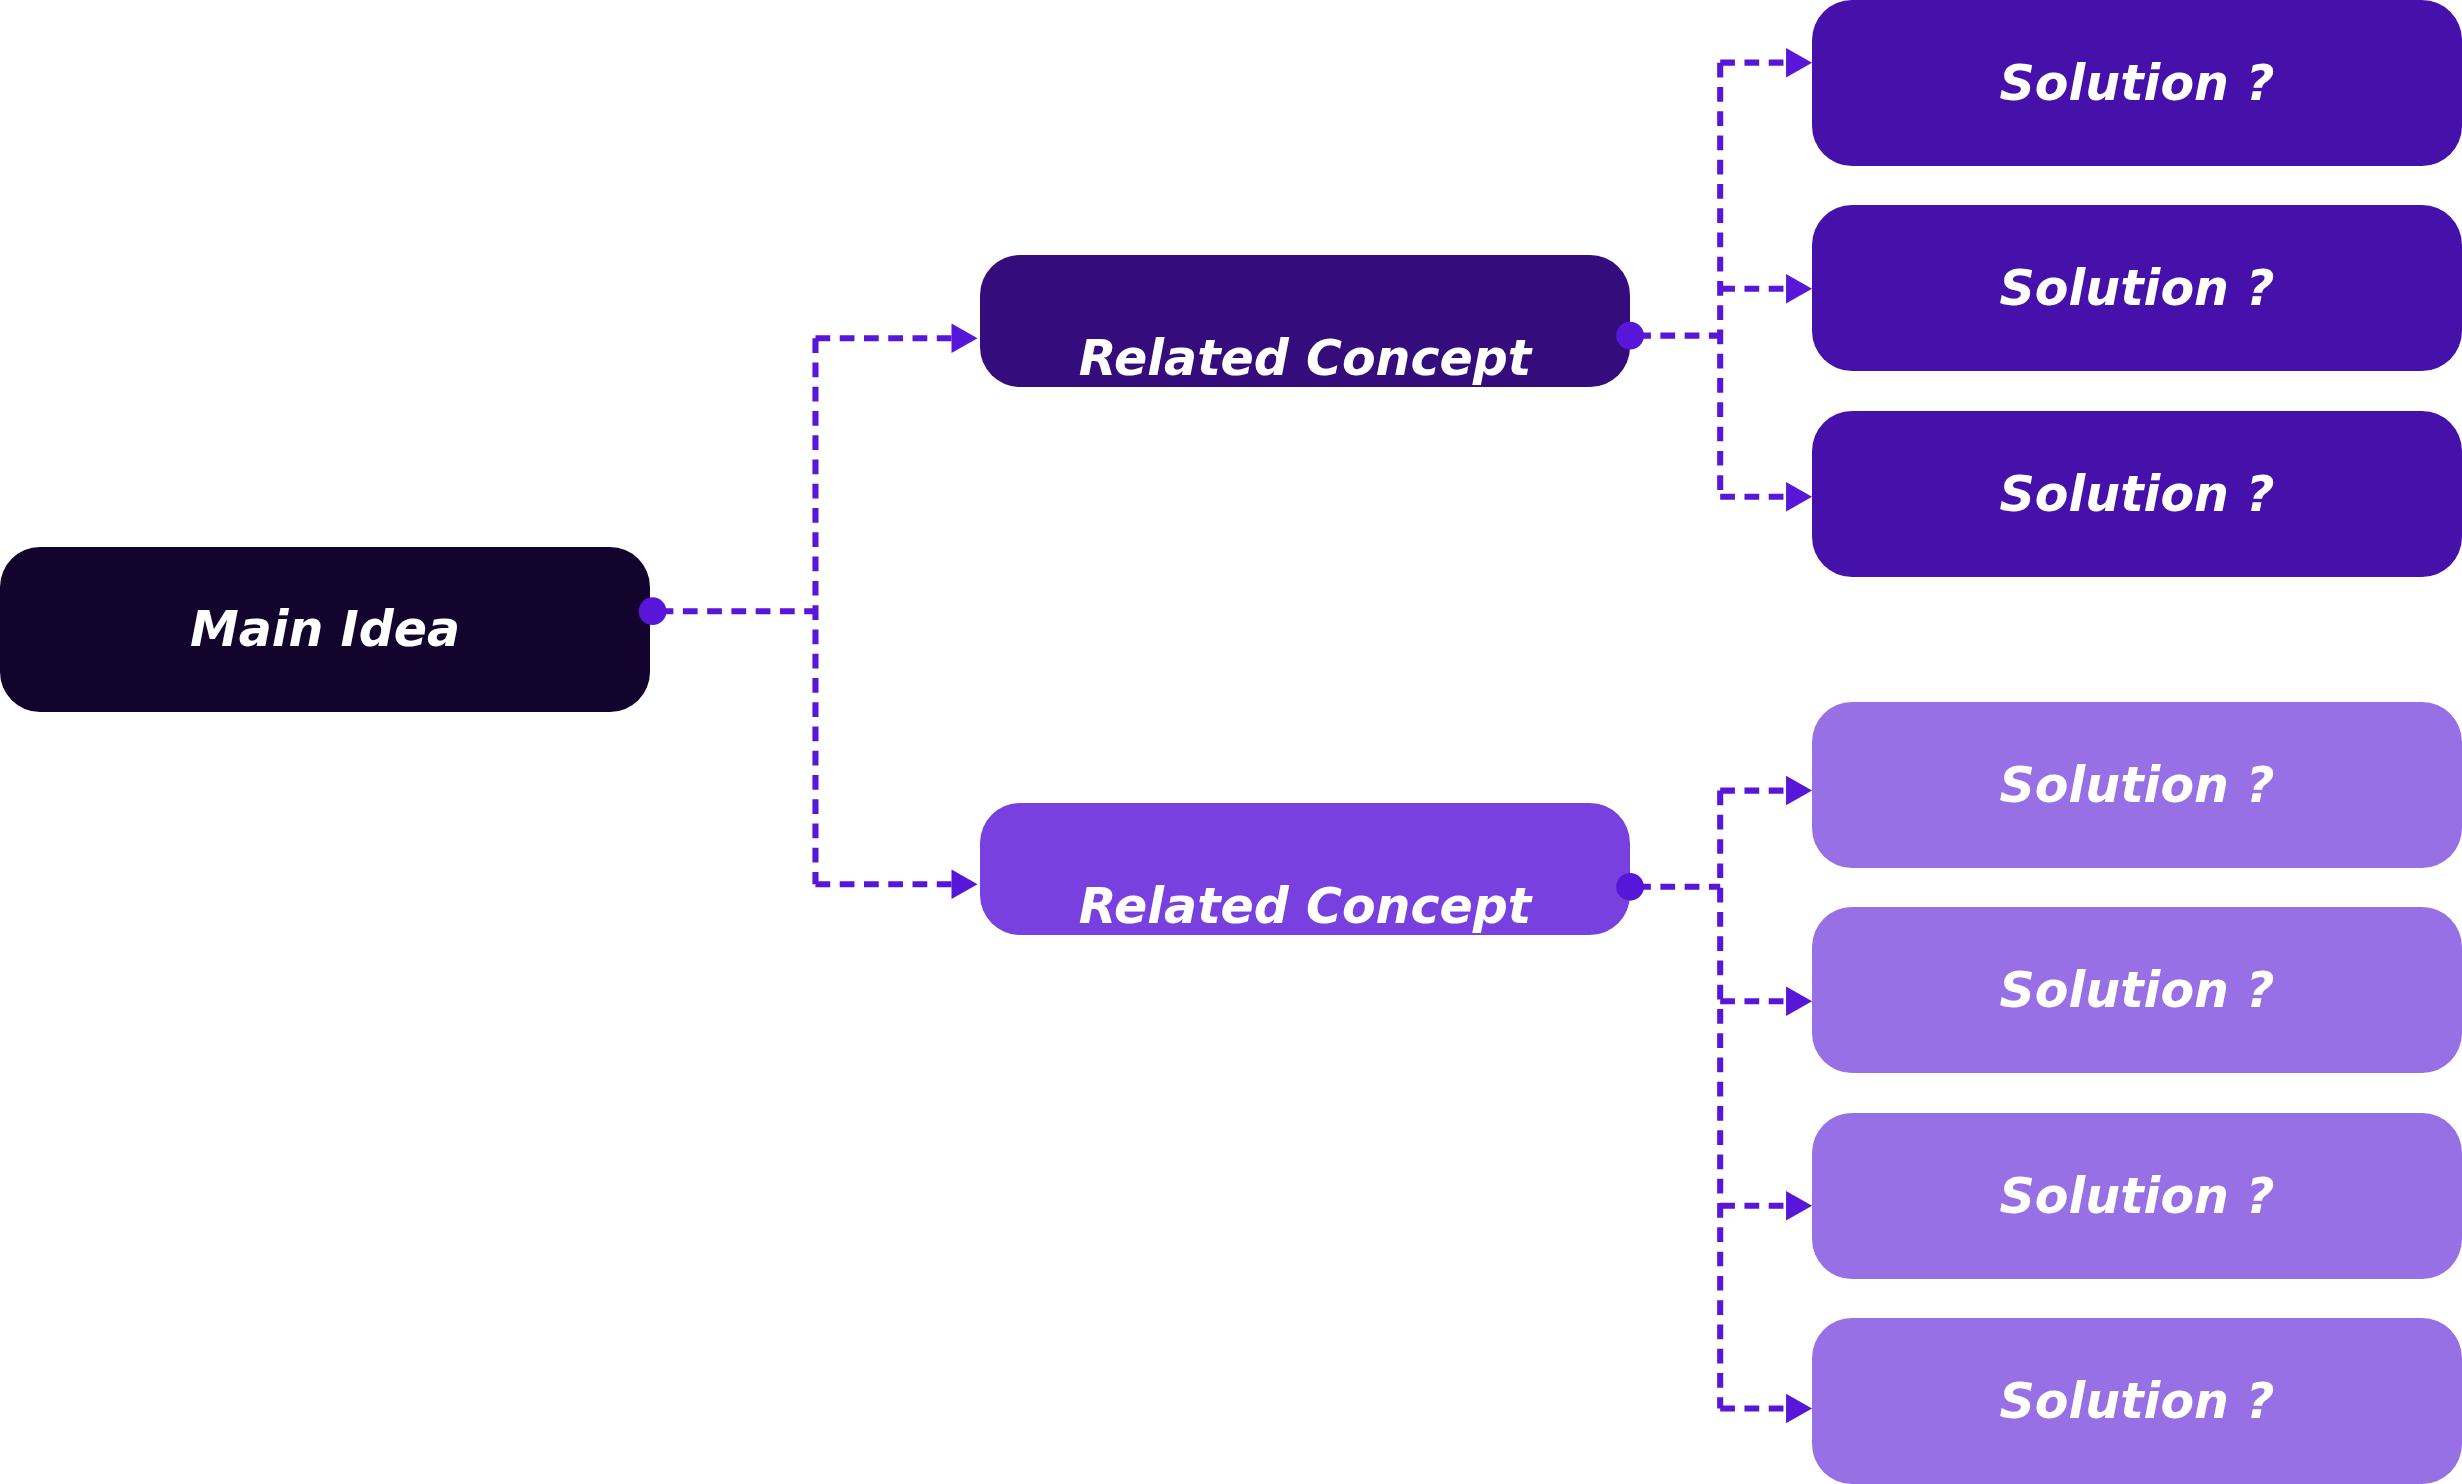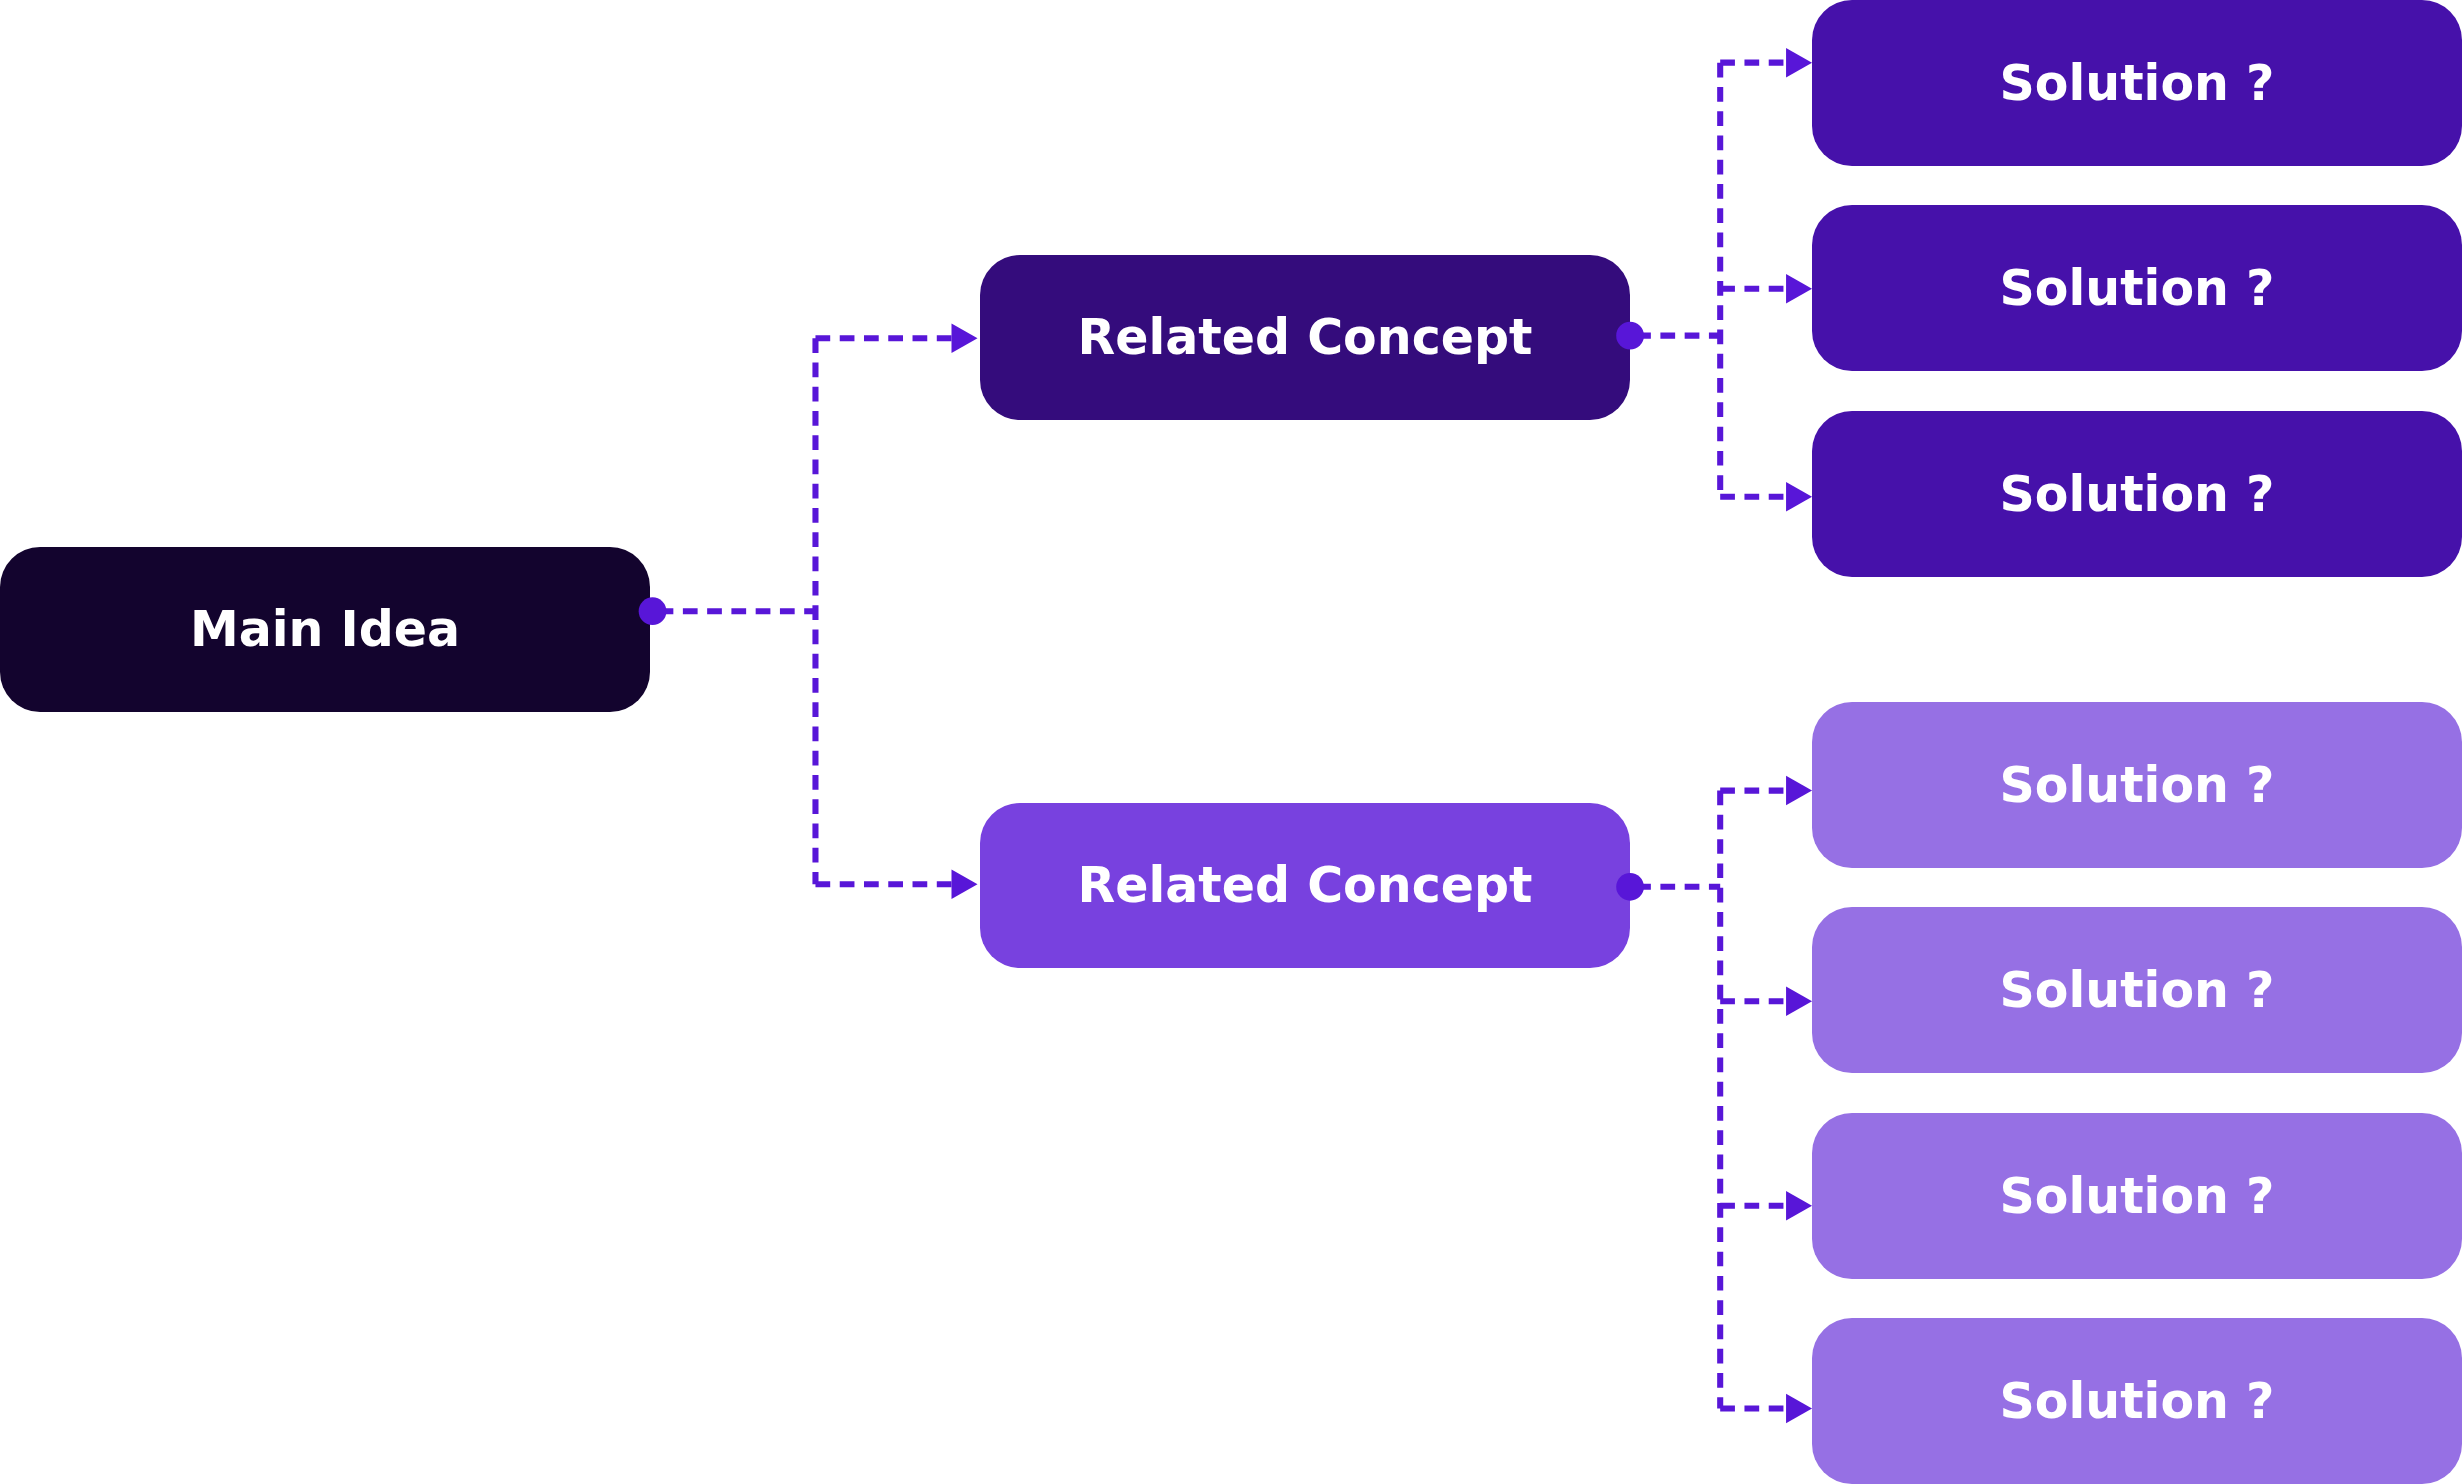--- a/index.html
+++ b/index.html
@@ -2,27 +2,27 @@
 <html style="font-size:14px"><head>
 <meta charset="utf-8">
 <style>
   html, body { margin:0; padding:0; background:#ffffff; }
   body { width:2462px; height:1485px; position:relative; overflow:hidden;
          font-family:"DejaVu Sans", "Liberation Sans", sans-serif; }
   svg.links { position:absolute; left:0; top:0; width:2462px; height:1485px; }
   .node { position:absolute; border-radius:40px; display:flex; align-items:center; justify-content:center;
           color:#ffffff; font-weight:bold; font-size:49px; letter-spacing:0px; box-sizing:border-box; }
   .main { left:0; top:547px; width:650px; height:165px; }
-  .concept { left:980px; width:650px; height:165px; }
+  .concept { left:980px; width:650px; height:132px;align-items:flex-end; }
   .c1 { top:255px; }
   .c2 { top:803px; }
   .solution { left:1812px; width:650px; height:166px; }
   .s1 { top:0; } .s2 { top:205px; } .s3 { top:411px; }
   .s4 { top:702px; } .s5 { top:907px; } .s6 { top:1113px; } .s7 { top:1318px; }
-  .node span { display:block; }
+  .node span { display:block;font-style:italic; }
 </style>
 </head>
 <body>
 
 <svg class="links" xmlns="http://www.w3.org/2000/svg" viewBox="0 0 2841 1713" width="2462" height="1485">
   <g fill="none" stroke="#5816D8" stroke-width="7" stroke-dasharray="17 11">
 
     <path d="M 760 705 H 941"></path>
     <path d="M 941 390 V 1020"></path>
     <path d="M 941 390 H 1100"></path>

